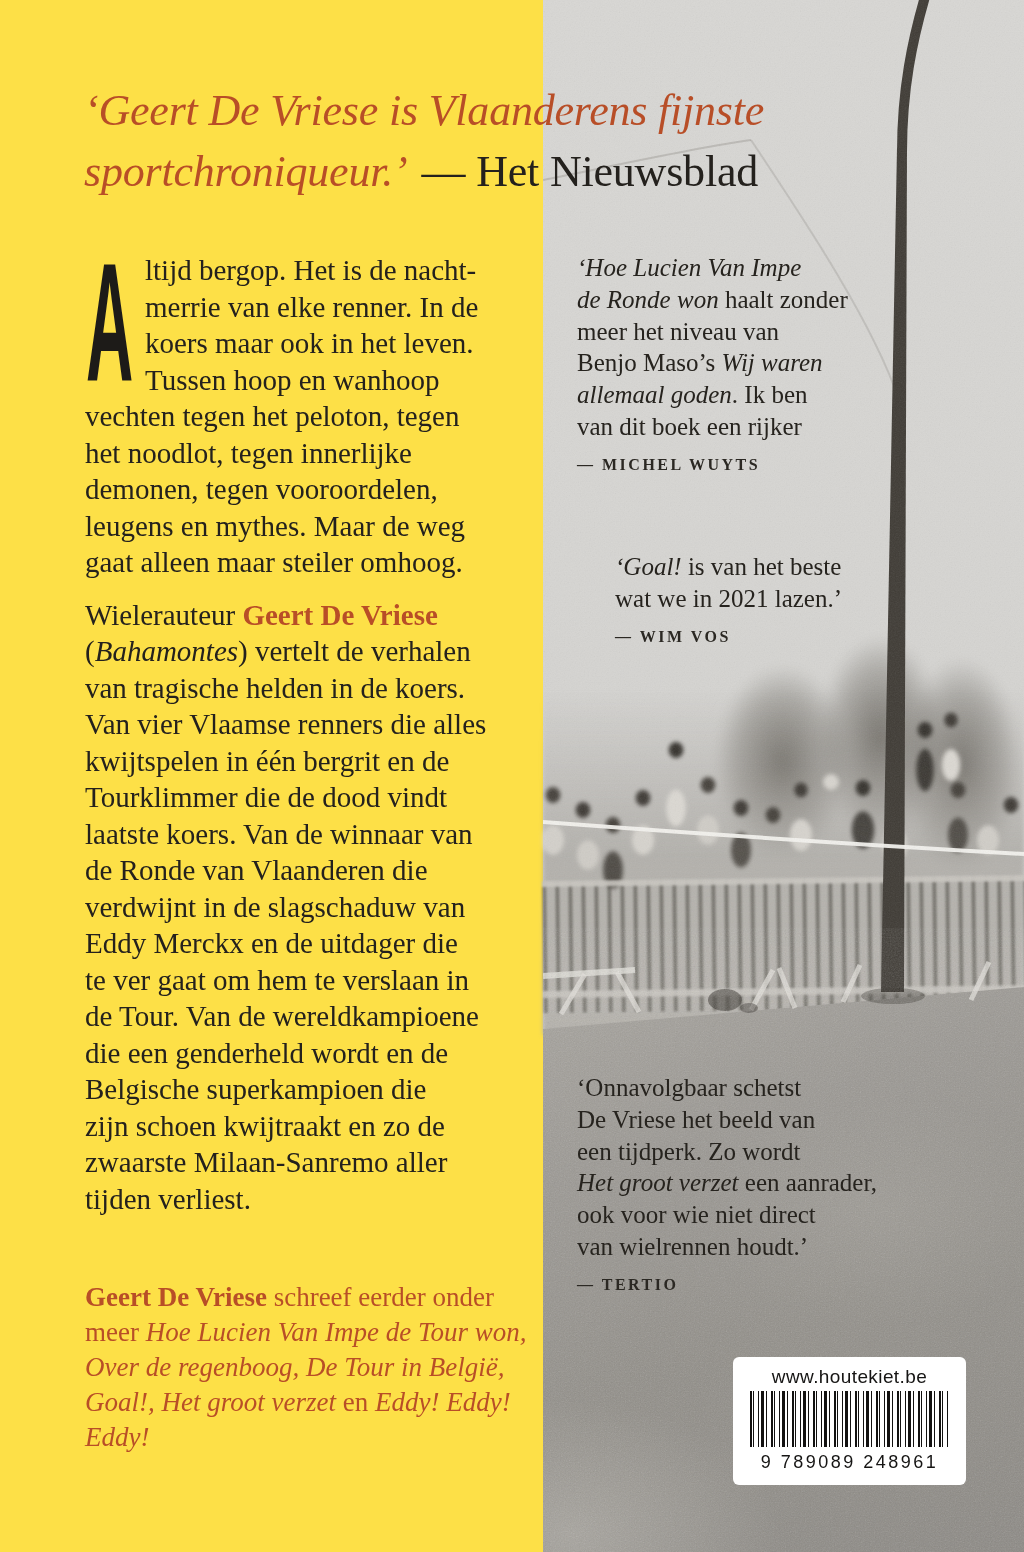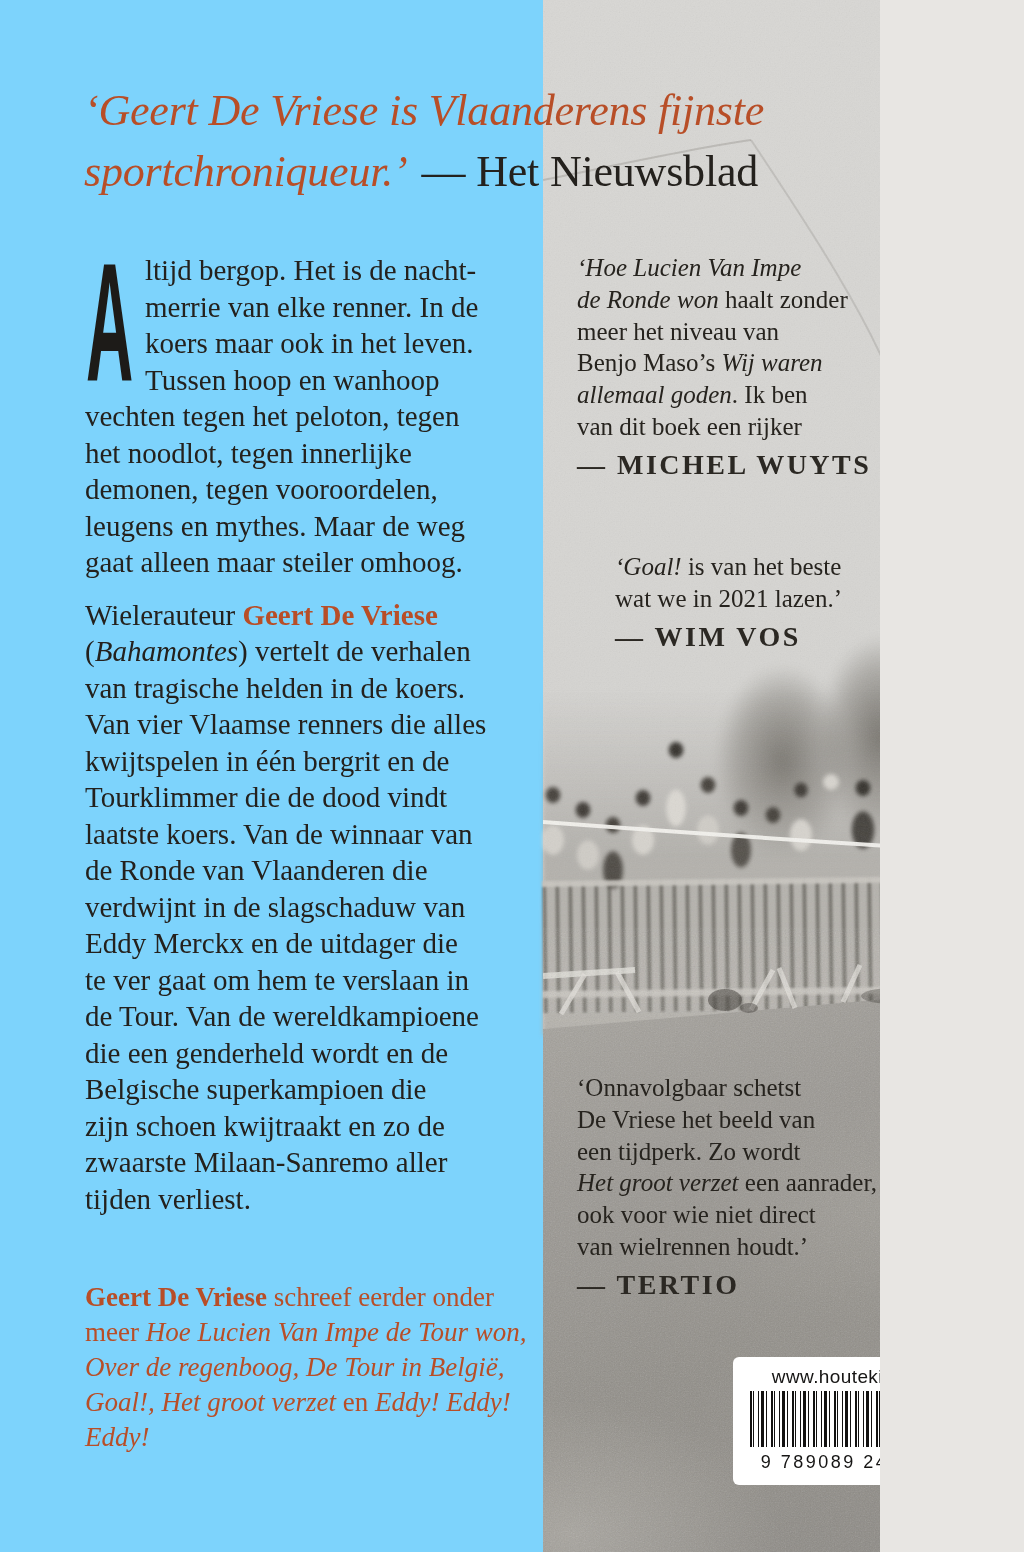--- a/index.html
+++ b/index.html
@@ -1,18 +1,18 @@
 <!DOCTYPE html>
 <html><head>
 <meta charset="utf-8">
 <style>
   html,body{margin:0;padding:0;background:#e8e6e3;}
   .page{
-    position:relative; width:880px; height:1552px; overflow:hidden;
-    background:#7dd3fc; font-family:"Liberation Serif", serif; color:#24211d;
+    position:relative; width:1024px; height:1552px; overflow:hidden;
+    background:#fde047; font-family:"Liberation Serif", serif; color:#24211d;
   }
   
   .photo{position:absolute; left:543px; top:0; width:481px; height:1552px;
     background:linear-gradient(180deg,#d8d7d4 0%,#d6d5d2 38%,#d2d1ce 58%,#cfceca 64%);}
   .photo *{position:absolute;}
   .road{left:0; top:985px; width:481px; height:567px;
     clip-path:polygon(0 44px,100% 2px,100% 100%,0 100%);
     background:
       radial-gradient(300px 190px at 6% 97%, rgba(205,202,195,.38), transparent 70%),
       radial-gradient(260px 160px at 70% 40%, rgba(180,177,170,.25), transparent 70%),
@@ -77,21 +77,21 @@
   .top-quote .attribution{color:#24211d; font-style:normal; margin-left:14px;}
   .left-col{left:85px; top:252px; width:452px; font-size:29px; line-height:36.5px;}
   .para2{margin-top:16px;}
   .dropcap-float{float:left; width:60px; height:140px; position:relative;}
   .dropcap{position:absolute; left:1px; top:-25px; font-family:"Liberation Sans", sans-serif;
     font-weight:700; font-size:168px; line-height:1.15; color:#1d1b18;
     transform:scaleX(.39); transform-origin:left top; letter-spacing:0;}
   .author-note{left:85px; top:1280px; width:480px; font-size:27px; line-height:35px; color:#b84e27;}
   .rquote{left:577px; width:392px; font-size:25px; line-height:31.8px; color:#26231e;}
   .rq1{top:252px;} .rq2{top:551px;margin-left:38px;} .rq3{top:1072px;}
-  .attr{margin-top:6px; font-weight:bold; font-size:28px; letter-spacing:2.5px; color:#2b2823;}
+  .attr{margin-top:6px; font-weight:bold; font-size:16px; letter-spacing:2.5px; color:#2b2823;}
   
   .barcode-box{position:absolute; left:733px; top:1357px; width:233px; height:128px; z-index:4;
     background:#fff; border-radius:6px; text-align:center;
     font-family:"Liberation Sans", sans-serif; color:#161514;}
   .barcode-site{font-size:19px; padding-top:9px; letter-spacing:.4px;}
   .barcode-bars{height:56px; margin:3px 17px 0;
     background:repeating-linear-gradient(90deg,#121110 0 2px,#fff 2px 3px,#121110 3px 4px,
       #fff 4px 8px,#121110 8px 9px,#fff 9px 11px,#121110 11px 14px,#fff 14px 16px,
       #121110 16px 17px,#fff 17px 21px);}
   .barcode-number{font-size:18px; letter-spacing:2.5px; margin-top:5px;}

